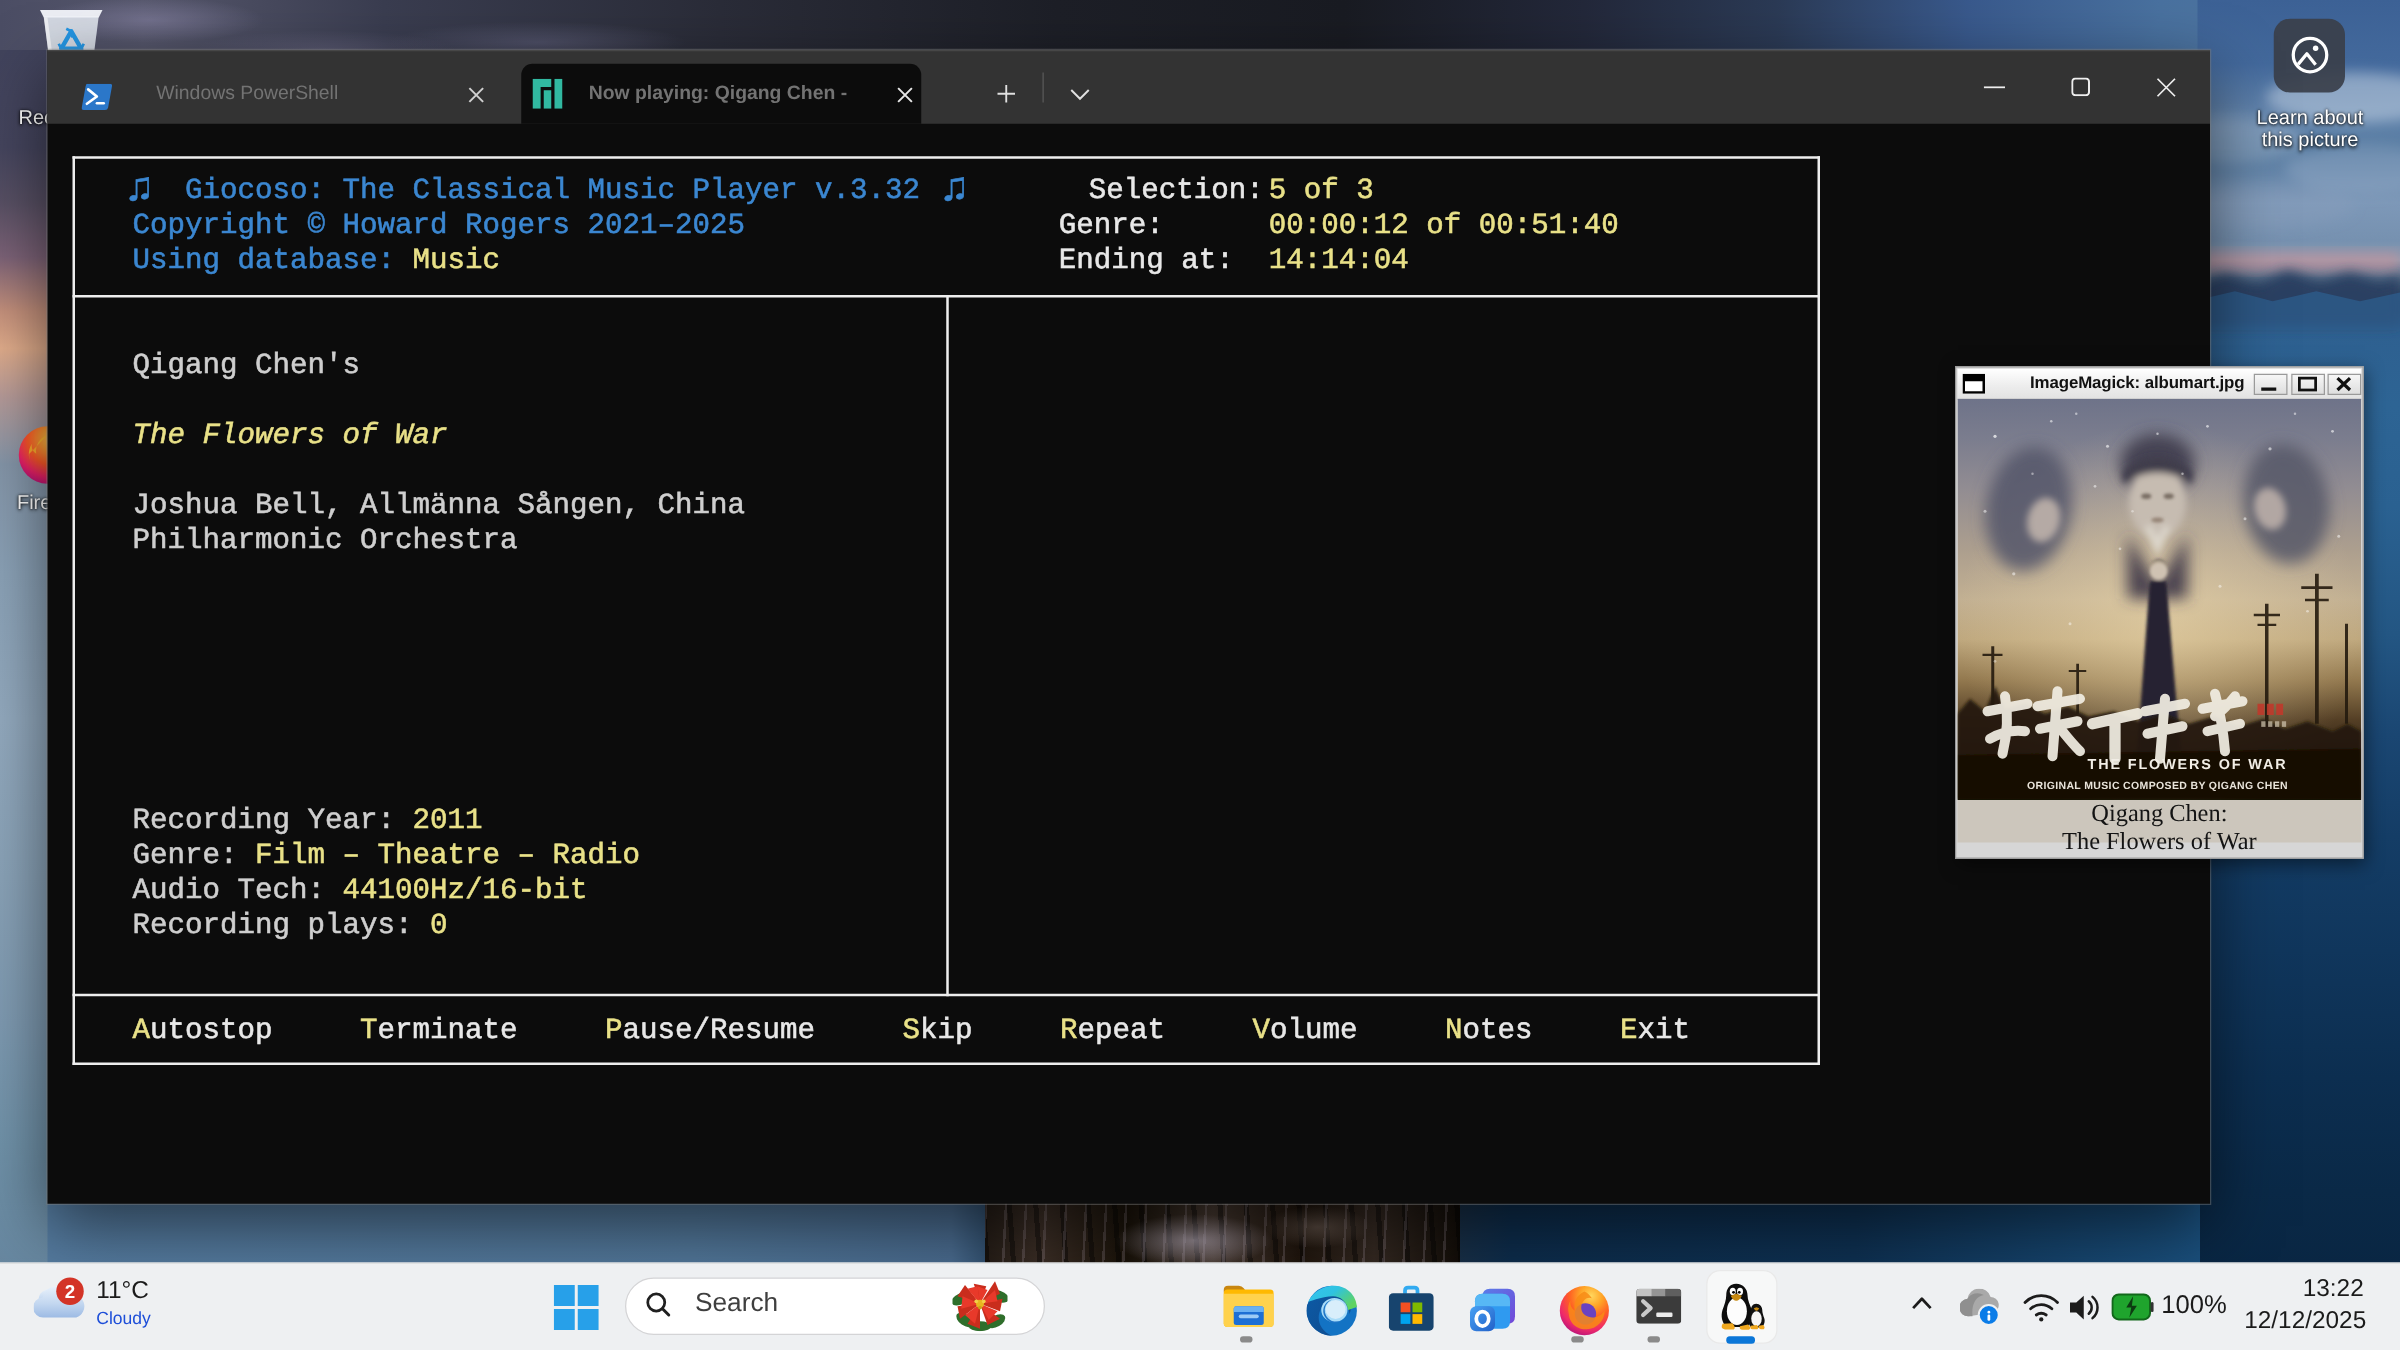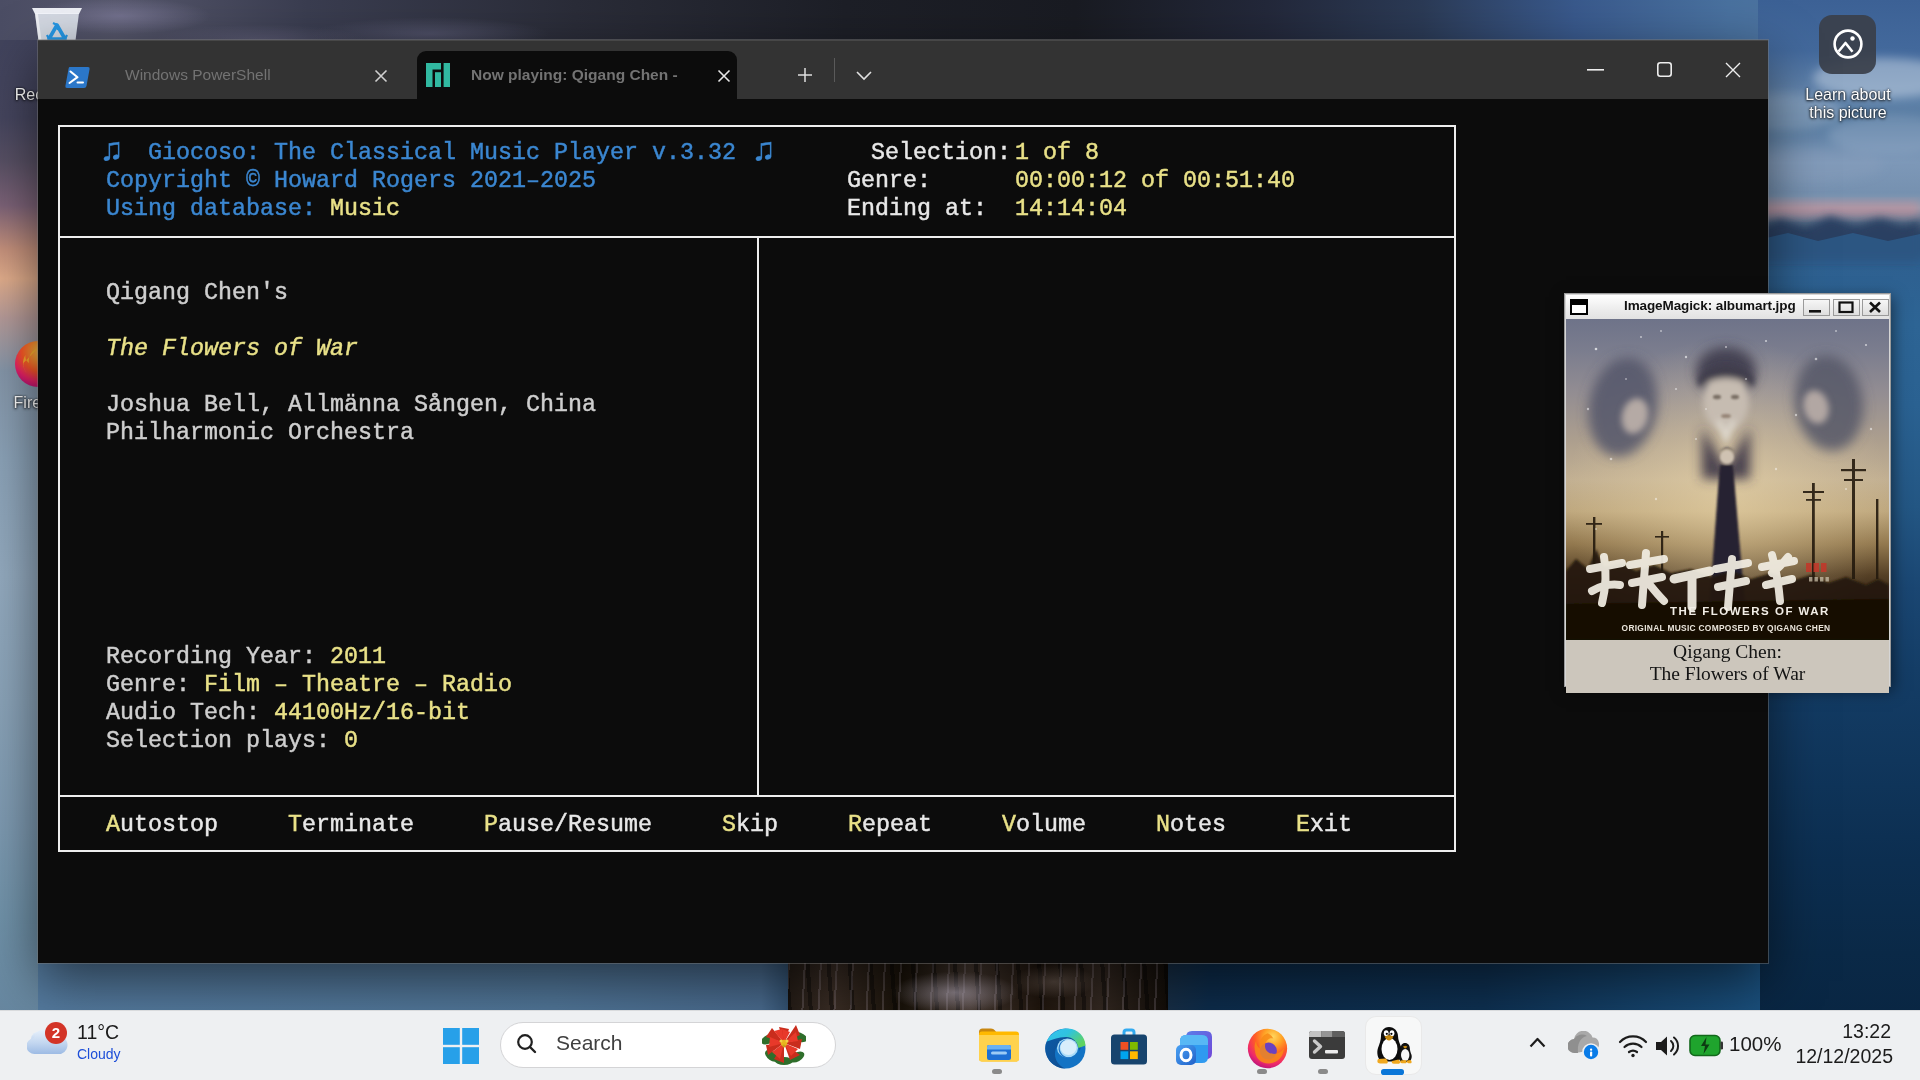--- a/index.html
+++ b/index.html
@@ -37,21 +37,21 @@
   
   .bord{background:#eeeeee;}
   .blue{color:#3b87d1;}
   .yel{color:#e9e188;}
   .grey{color:#cfcfcf;}
   .white{color:#e8e8e8;}
   
   #imwin{left:1564px;top:293px;width:327px;height:394px;background:#d6d6d6;border:1px solid #9a9a9a;box-shadow:2px 4px 14px rgba(0,0,0,.5);}
   #imtitle{left:1px;top:1px;width:323px;height:25px;background:linear-gradient(180deg,#ffffff,#ececec 60%,#e2e2e2);border-bottom:1px solid #b8b8b8;}
   .imbtn{top:5px;width:27px;height:17px;background:linear-gradient(180deg,#f6f6f6,#dedede);border:1px solid #9a9a9a;}
-  #imcaption{left:1px;top:346px;width:323px;height:53px;padding-top:1px;background:#ccc6bc;font-family:"Liberation Serif",serif;color:#141414;font-size:19.5px;text-align:center;line-height:22px;}
+  #imcaption{left:1px;top:346px;width:323px;height:34px;padding-top:1px;background:#ccc6bc;font-family:"Liberation Serif",serif;color:#141414;font-size:19.5px;text-align:center;line-height:22px;}
   
   #taskbar{left:0;top:1010px;width:1920px;height:70px;background:#eef0f2;border-top:1px solid #d9dbdd;}
   .tbtext{color:#1b1b1b;font-size:19.5px;}
   .tbgrey{color:#1d4ed8;font-size:14px;}
   #searchpill{left:500px;top:11px;width:336px;height:46px;background:#ffffff;border:1px solid #d4d4d6;border-radius:23px;}
   .dash{top:58px;height:5px;border-radius:2.5px;background:#8a8a8a;width:10px;}
 </style></head>
 <body>
 
 <div class="abs" id="bgtop"></div>
@@ -167,34 +167,34 @@
   <div class="abs bord" style="left:20px;top:196px;width:1398px;height:2px;"></div>
   <div class="abs bord" style="left:20px;top:755px;width:1398px;height:2px;"></div>
   <div class="abs bord" style="left:719px;top:196px;width:2px;height:561px;"></div>
 
   <div class="abs mono blue" style="left:64px;top:98px;font-size:32px;">♫</div>
   <div class="abs mono blue" style="left:110px;top:99px;">Giocoso: The Classical Music Player v.3.32</div>
   <div class="abs mono blue" style="left:716px;top:98px;font-size:32px;">♫</div>
   <div class="abs mono blue" style="left:68px;top:127px;">Copyright © Howard Rogers 2021–2025</div>
   <div class="abs mono" style="left:68px;top:155px;"><span class="blue">Using database: </span><span class="yel">Music</span></div>
   <div class="abs mono white" style="left:809px;top:99px;margin-left:24px;">Selection:</div>
-  <div class="abs mono yel" style="left:977px;top:99px;">1 of 8</div>
+  <div class="abs mono yel" style="left:977px;top:99px;">5 of 3</div>
   <div class="abs mono white" style="left:809px;top:127px;">Genre:</div>
   <div class="abs mono yel" style="left:977px;top:127px;">00:00:12 of 00:51:40</div>
   <div class="abs mono white" style="left:809px;top:155px;">Ending at:</div>
   <div class="abs mono yel" style="left:977px;top:155px;">14:14:04</div>
 
   <div class="abs mono grey" style="left:68px;top:239px;">Qigang Chen's</div>
   <div class="abs mono yel" style="left:68px;top:295px;font-style:italic;">The Flowers of War</div>
   <div class="abs mono grey" style="left:68px;top:351px;">Joshua Bell, Allmänna Sången, China</div>
   <div class="abs mono grey" style="left:68px;top:379px;">Philharmonic Orchestra</div>
   <div class="abs mono" style="left:68px;top:603px;"><span class="grey">Recording Year: </span><span class="yel">2011</span></div>
   <div class="abs mono" style="left:68px;top:631px;"><span class="grey">Genre: </span><span class="yel">Film – Theatre – Radio</span></div>
   <div class="abs mono" style="left:68px;top:659px;"><span class="grey">Audio Tech: </span><span class="yel">44100Hz/16-bit</span></div>
-  <div class="abs mono" style="left:68px;top:687px;"><span class="grey">Selection plays: </span><span class="yel">0</span></div>
+  <div class="abs mono" style="left:68px;top:687px;"><span class="grey">Recording plays: </span><span class="yel">0</span></div>
 
   <div class="abs mono" style="left:68px;top:771px;"><span class="yel">A</span><span class="white">utostop     </span><span class="yel">T</span><span class="white">erminate     </span><span class="yel">P</span><span class="white">ause/Resume     </span><span class="yel">S</span><span class="white">kip     </span><span class="yel">R</span><span class="white">epeat     </span><span class="yel">V</span><span class="white">olume     </span><span class="yel">N</span><span class="white">otes     </span><span class="yel">E</span><span class="white">xit</span></div>
 </div>
 
 <div class="abs" id="imwin">
   <div class="abs" id="imtitle"></div>
   <svg class="abs" style="left:5px;top:5px" width="18" height="16" viewBox="0 0 18 16">
     <rect x="1" y="1" width="16" height="14" fill="#fff" stroke="#000" stroke-width="2"></rect>
     <rect x="1" y="1" width="16" height="5" fill="#000"></rect>
   </svg>

